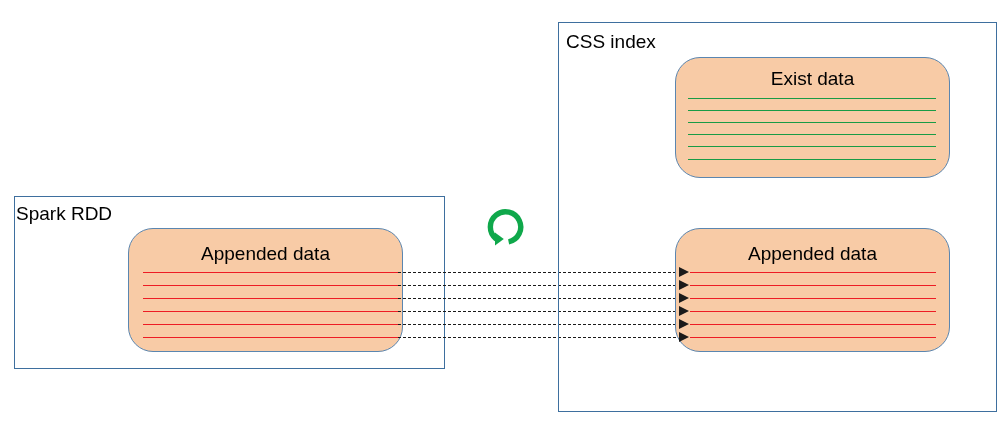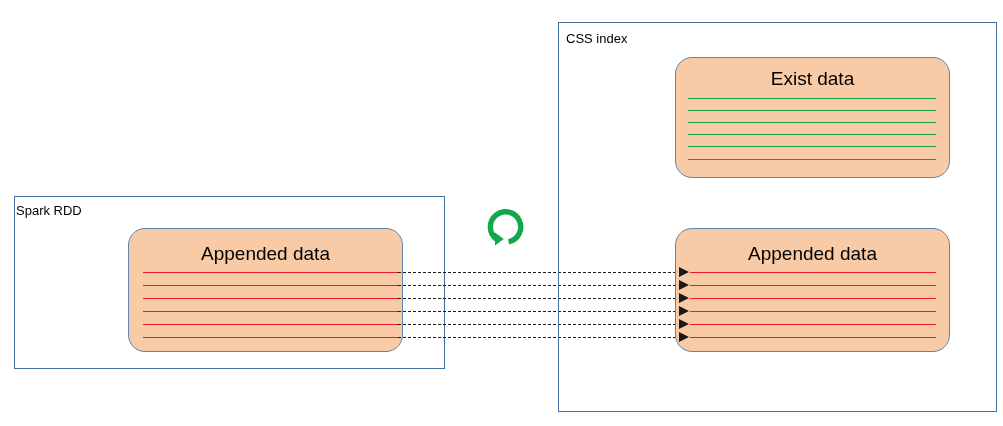--- a/index.html
+++ b/index.html
@@ -21,33 +21,33 @@
 
   
   .container-box {
     position: absolute;
     box-sizing: border-box;
     border: 1.4px solid #3E6F9E;
     background: transparent;
   }
   .container-label {
     position: absolute;
-    font-size: 13px;
+    font-size: 19px;
     color: #000000;
     line-height: 1;
     white-space: nowrap;
   }
 
   
   .data-card {
     position: absolute;
     box-sizing: border-box;
     background: #F8CBA6;
     border: 1.3px solid #5B86B0;
-    border-radius: 17px;
+    border-radius: 25px;
   }
   .card-title {
     position: absolute;
     left: 0;
     right: 0;
     text-align: center;
     font-size: 19px;
     color: #000000;
     line-height: 1;
     white-space: nowrap;

